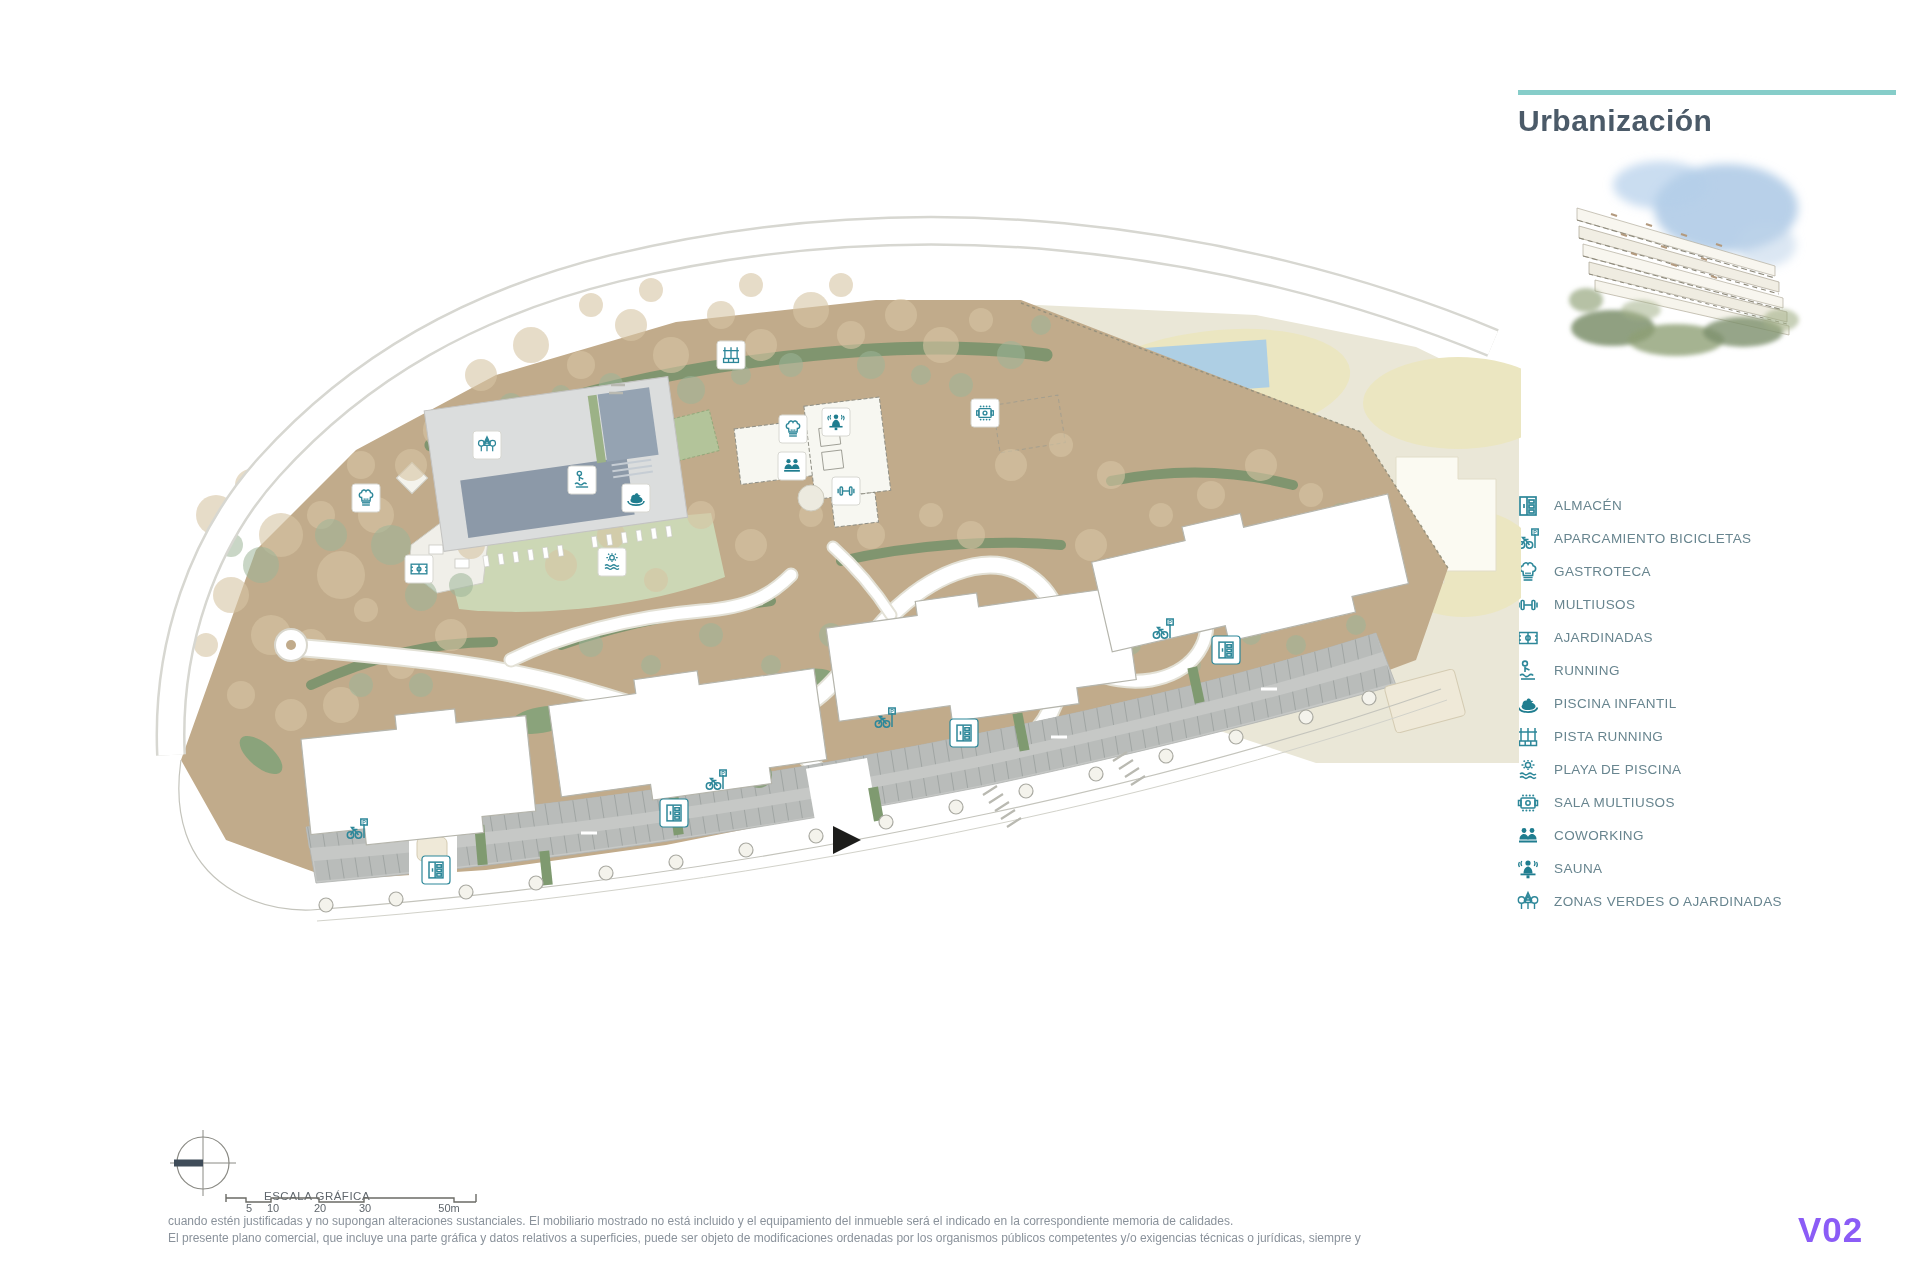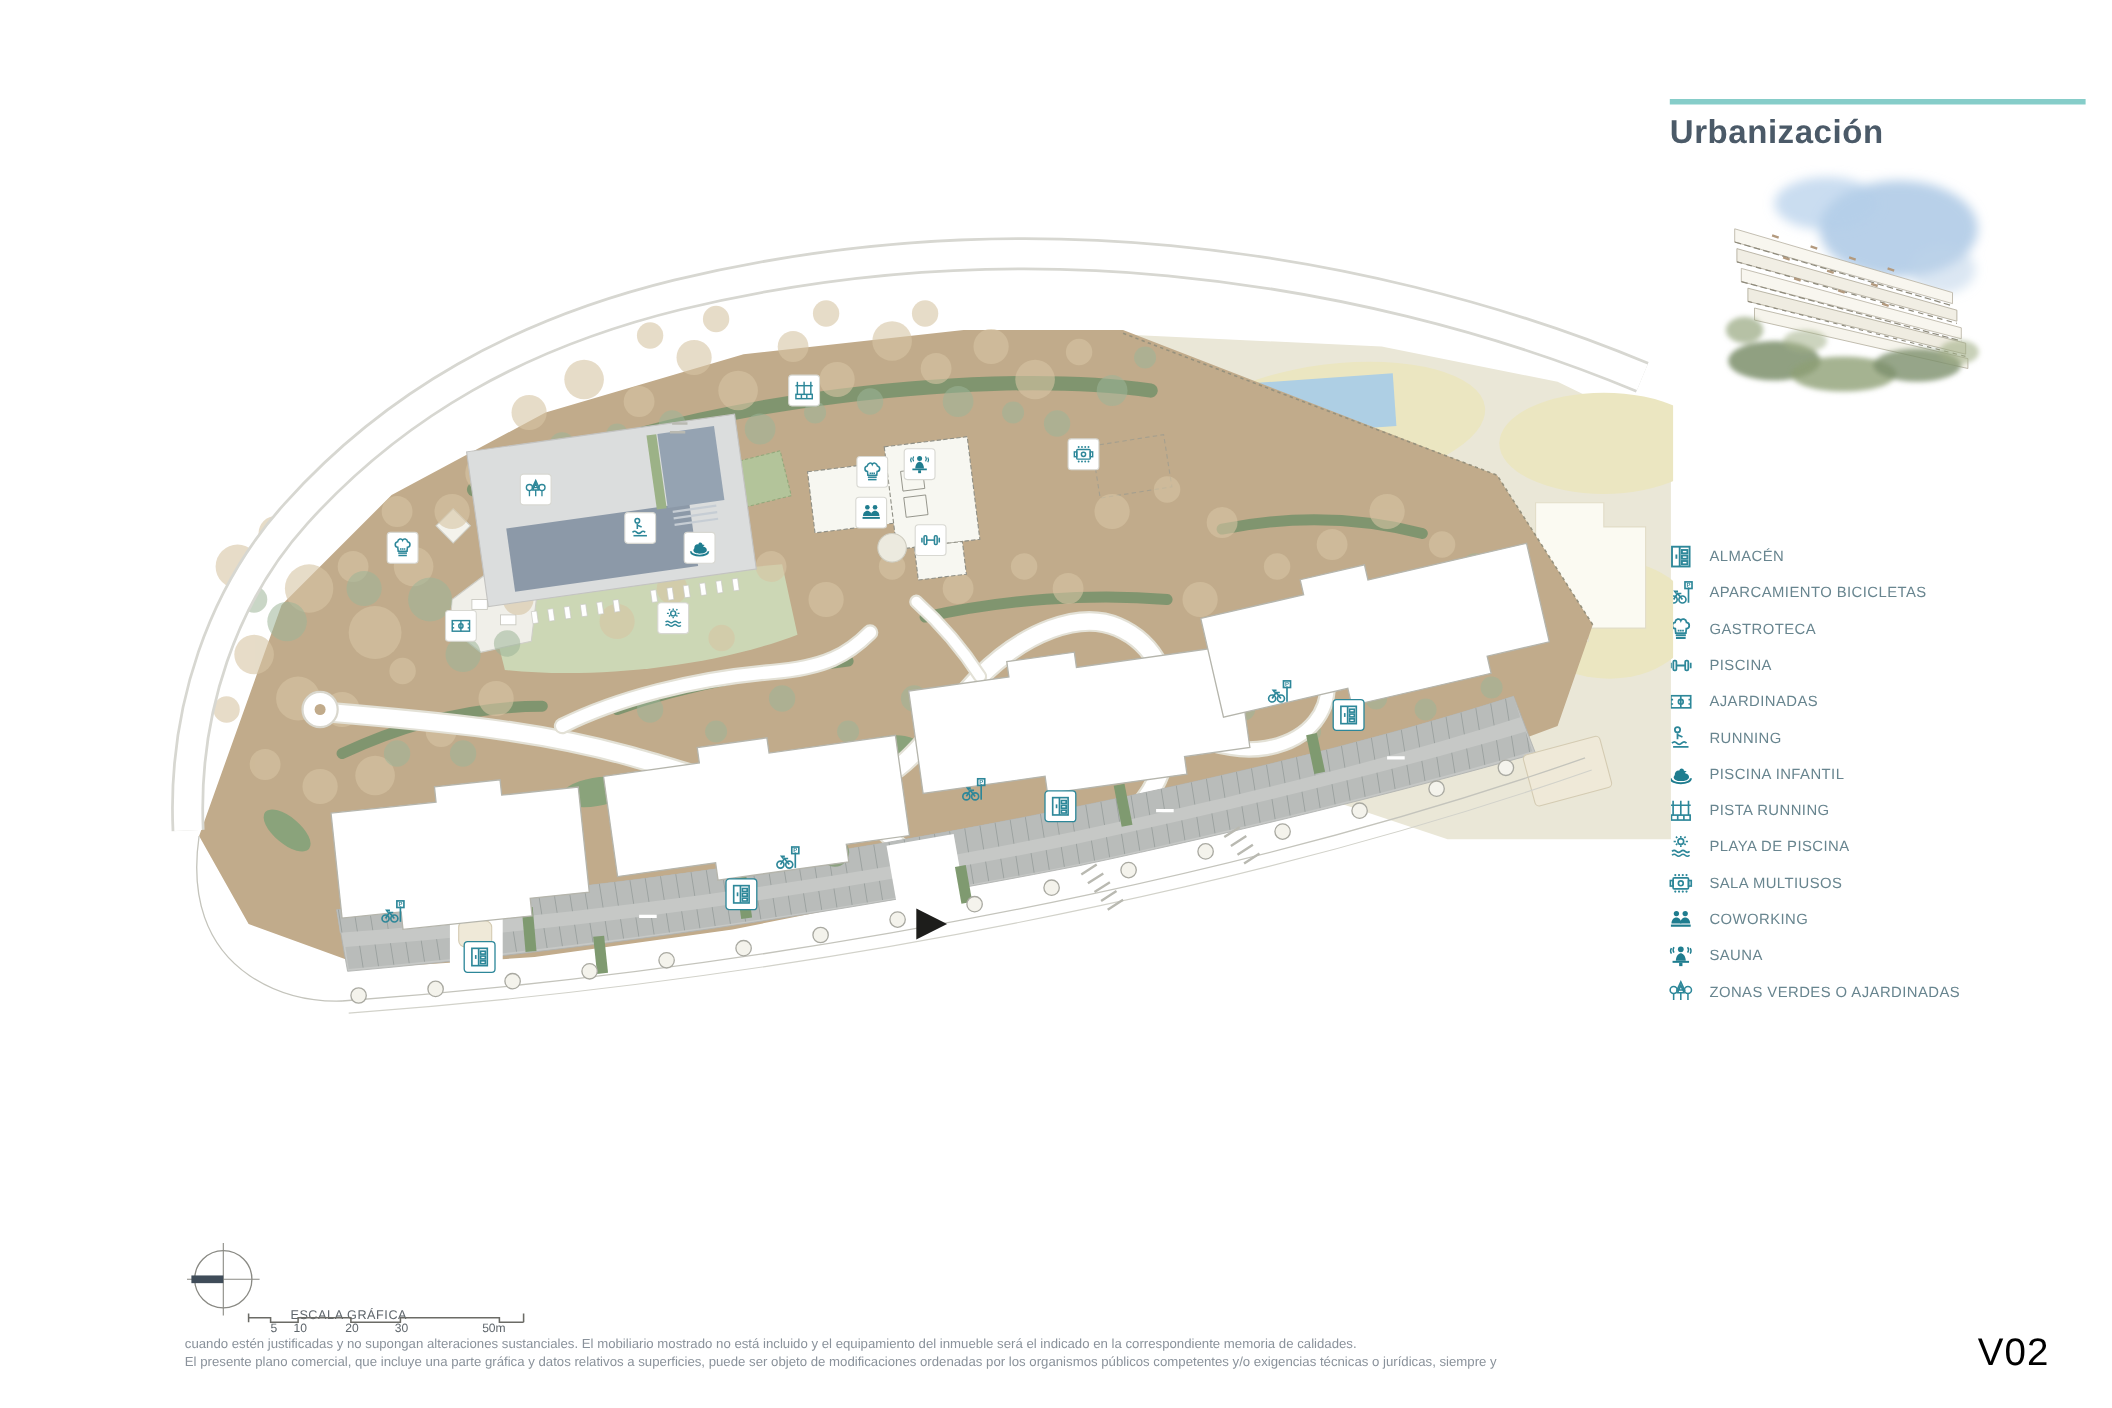--- a/index.html
+++ b/index.html
@@ -16,21 +16,21 @@
   .legend .lg-label{margin-left:10px;font-size:13.5px;color:#68858f;letter-spacing:.4px;}
   
   .plan{position:absolute;left:95px;top:215px;width:1410px;height:770px;}
   
   .compass{position:absolute;left:152px;top:1128px;width:70px;height:70px;}
   .scale-label{position:absolute;left:248px;top:1190px;font-size:11.5px;color:#5f666c;letter-spacing:.5px;text-align:center;}
   .scalebar{position:absolute;left:205px;top:1180px;width:260px;height:40px;}
   .scale-ticks{position:absolute;left:205px;top:1202px;width:260px;height:16px;font-size:11px;color:#5f666c;}
   .scale-ticks span{position:absolute;transform:translateX(-50%);}
   .disclaimer{position:absolute;left:152px;top:1213px;width:1290px;font-size:12px;line-height:17px;color:#8a929b;}
-  .version{position:absolute;left:1782px;top:1210px;font-size:35px;font-weight:normal;color:#000000;letter-spacing:1px;}
+  .version{position:absolute;left:1782px;top:1210px;font-size:35px;font-weight:bold;color:#8b5cf6;letter-spacing:1px;}
   .t5{left:28px}.t10{left:52px}.t20{left:99px}.t30{left:144px}.t50{left:228px}
 </style>
 </head>
 <body>
 
 <div class="page">
 
   <svg width="0" height="0" style="position:absolute">
     <defs>
       <g id="ic-almacen" fill="none" stroke="#2d8799" stroke-width="1.7">
@@ -200,21 +200,21 @@
           </svg>
         </span>
         <span class="lg-label">GASTROTECA</span>
       </li>
     <li>
         <span class="lg-ico">
           <svg viewBox="0 0 24 24">
             <use href="#ic-gym"></use>
           </svg>
         </span>
-        <span class="lg-label">PISCINA</span>
+        <span class="lg-label">MULTIUSOS</span>
       </li>
     <li>
         <span class="lg-ico">
           <svg viewBox="0 0 24 24">
             <use href="#ic-court"></use>
           </svg>
         </span>
         <span class="lg-label">AJARDINADAS</span>
       </li>
     <li>

